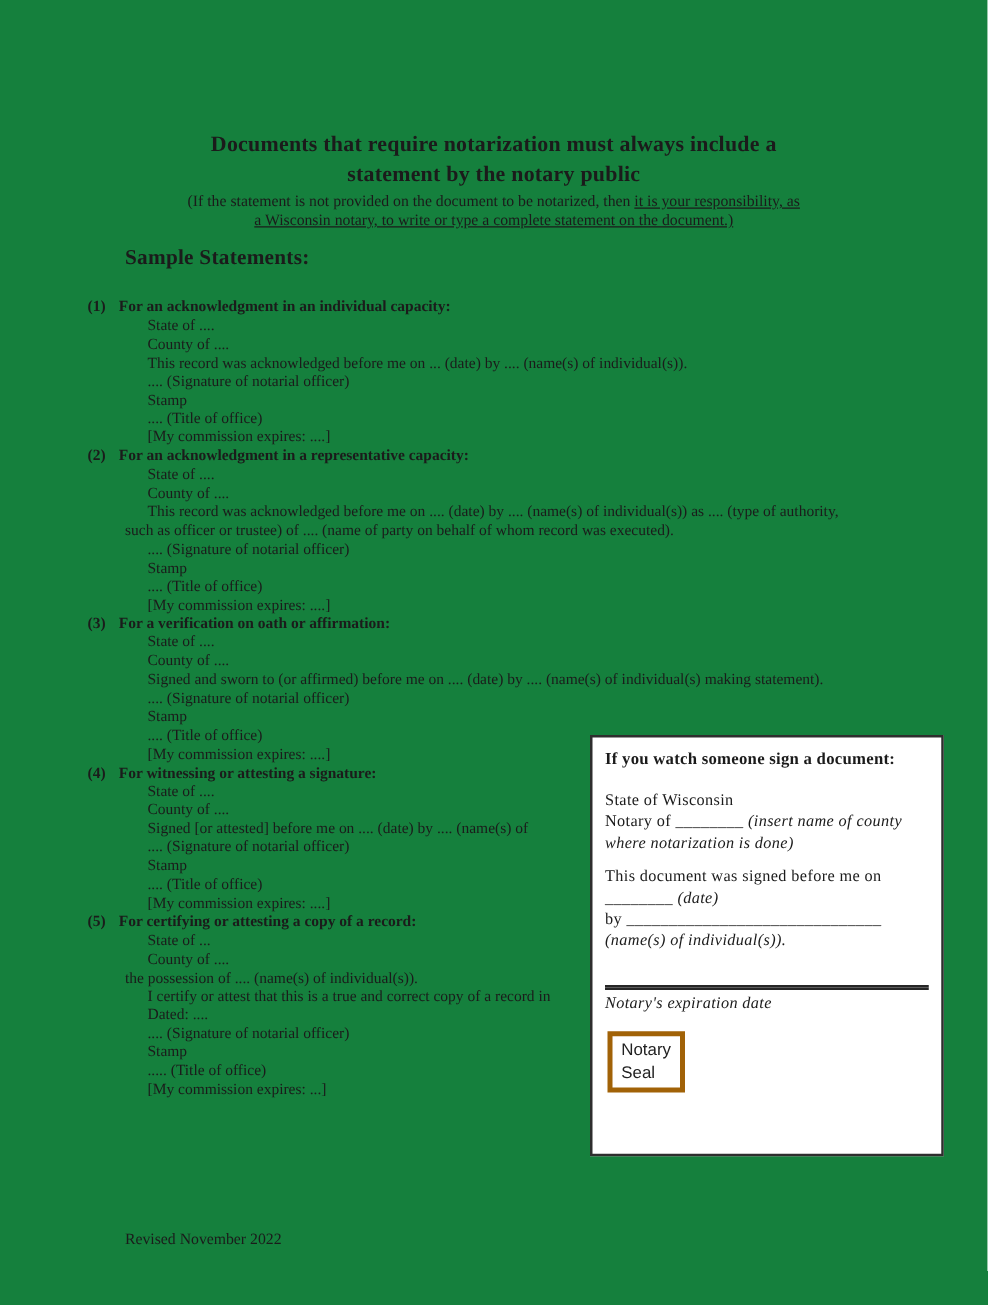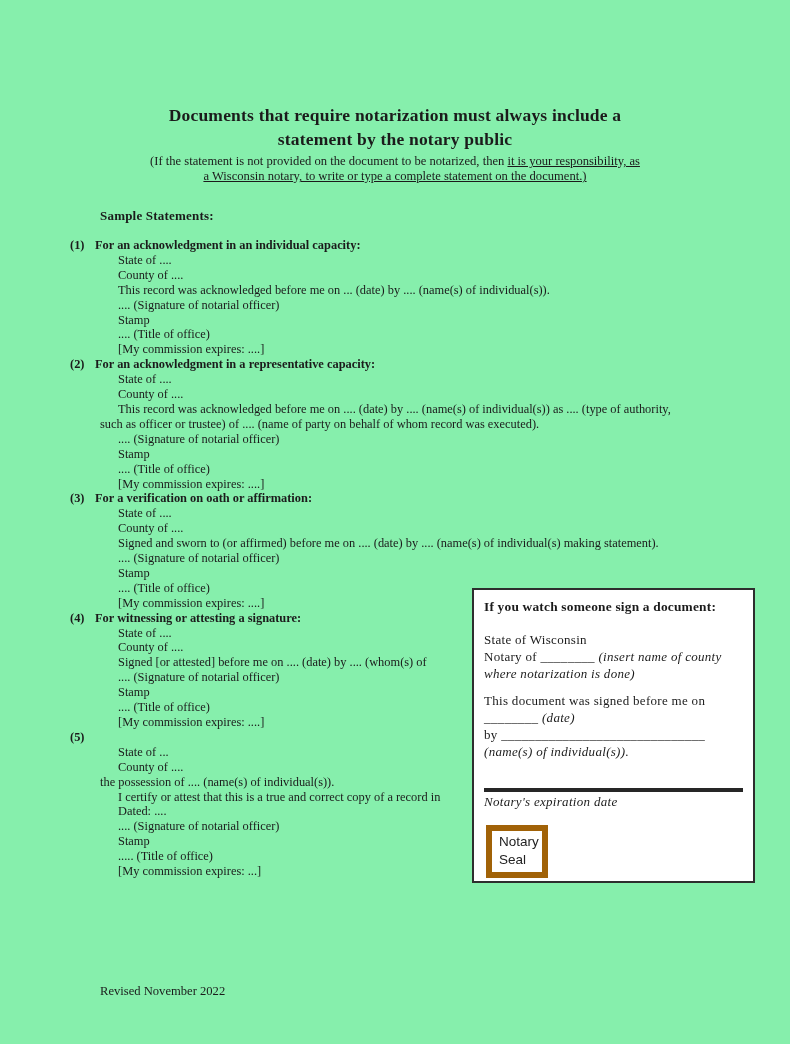--- a/index.html
+++ b/index.html
@@ -1,19 +1,19 @@
 <!DOCTYPE html>
 <html><head>
 <meta charset="utf-8">
 <style>
   html,body{margin:0;padding:0;background:#ffffff;}
   .page{
     position:relative;
     width:790px;height:1044px;
-    background:#86efac;
+    background:#15803d;
     font-family:"Liberation Serif", serif;
     color:#1b1b1b;
     overflow:hidden;
   }
   
   .title-block{
     position:absolute;top:103px;left:70px;width:650px;
     text-align:center;
   }
   .title{
@@ -22,56 +22,56 @@
     letter-spacing:0.2px;
   }
   .subtitle{
     margin:3px 0 0 0;
     font-size:12.6px;line-height:15.2px;
   }
   .sub-line{display:block;}
   .u{text-decoration:underline;}
   
   .section-heading{
-    position:absolute;top:208px;left:100px;margin:0;
-    font-size:13px;font-weight:bold;letter-spacing:0.2px;
+    position:absolute;top:196px;left:100px;margin:0;
+    font-size:17px;font-weight:bold;letter-spacing:0.2px;
   }
   
   .statements{
     position:absolute;top:238px;left:70px;width:660px;
     font-size:12.4px;line-height:14.9px;
   }
   .stmt-head{display:flex;font-weight:bold;}
   .stmt-num{width:25px;flex:none;}
   .line{padding-left:48px;}
   .line.cont{padding-left:30px;}
   
   .notary-box{
-    position:absolute;left:472px;top:588px;width:283px;height:295px;
+    position:absolute;left:472px;top:588px;width:283px;height:337px;
     box-sizing:border-box;
     border:2px solid #2e2e2e;
     padding:8px 10px 0 10px;
     font-size:13px;line-height:17px;letter-spacing:0.3px;
     background:#ffffff;
   }
   .box-heading{font-weight:bold;font-size:13.4px;margin-bottom:16px;letter-spacing:0.2px;}
   .box-line{min-height:17px;}
   .box-line.blank{min-height:10px;}
   .it{font-style:italic;}
   .sig-underscores{
     margin-top:17px;
     line-height:11px;height:11px;
     white-space:nowrap;overflow:hidden;
     letter-spacing:0.5px;
   }
   .rule{border-top:2.5px solid #262626;width:100%;}
   .box-label{font-style:italic;margin:1px 0 14px 0;}
   .seal-box{
     box-sizing:border-box;
-    border:6px solid #a16207;
+    border:4px solid #a16207;
     width:62px;margin-top:15px;margin-left:2px;
     padding:2px 7px 3px 7px;
     font-family:"Liberation Sans", sans-serif;
     font-size:13.5px;line-height:18px;letter-spacing:0;
     color:#222;
   }
   
   .footer{
     position:absolute;top:984px;left:100px;
     font-size:12.6px;
@@ -136,29 +136,30 @@
         <div class="line">.... (Title of office)</div>
         <div class="line">[My commission expires: ....]</div>
       </div>
       <div class="stmt">
         <div class="stmt-head">
           <span class="stmt-num">(4)</span>
           <span>For witnessing or attesting a signature:</span>
         </div>
         <div class="line">State of ....</div>
         <div class="line">County of ....</div>
-        <div class="line">Signed [or attested] before me on .... (date) by .... (whom(s) of</div>
+        <div class="line">Signed [or attested] before me on .... (date) by .... (name(s) of</div>
         <div class="line">.... (Signature of notarial officer)</div>
         <div class="line">Stamp</div>
         <div class="line">.... (Title of office)</div>
         <div class="line">[My commission expires: ....]</div>
       </div>
       <div class="stmt">
         <div class="stmt-head">
           <span class="stmt-num">(5)</span>
+          <span>For certifying or attesting a copy of a record:</span>
         </div>
         <div class="line">State of ...</div>
         <div class="line">County of ....</div>
         <div class="line cont">the possession of .... (name(s) of individual(s)).</div>
         <div class="line">I certify or attest that this is a true and correct copy of a record in</div>
         <div class="line">Dated: ....</div>
         <div class="line">.... (Signature of notarial officer)</div>
         <div class="line">Stamp</div>
         <div class="line">..... (Title of office)</div>
         <div class="line">[My commission expires: ...]</div>

